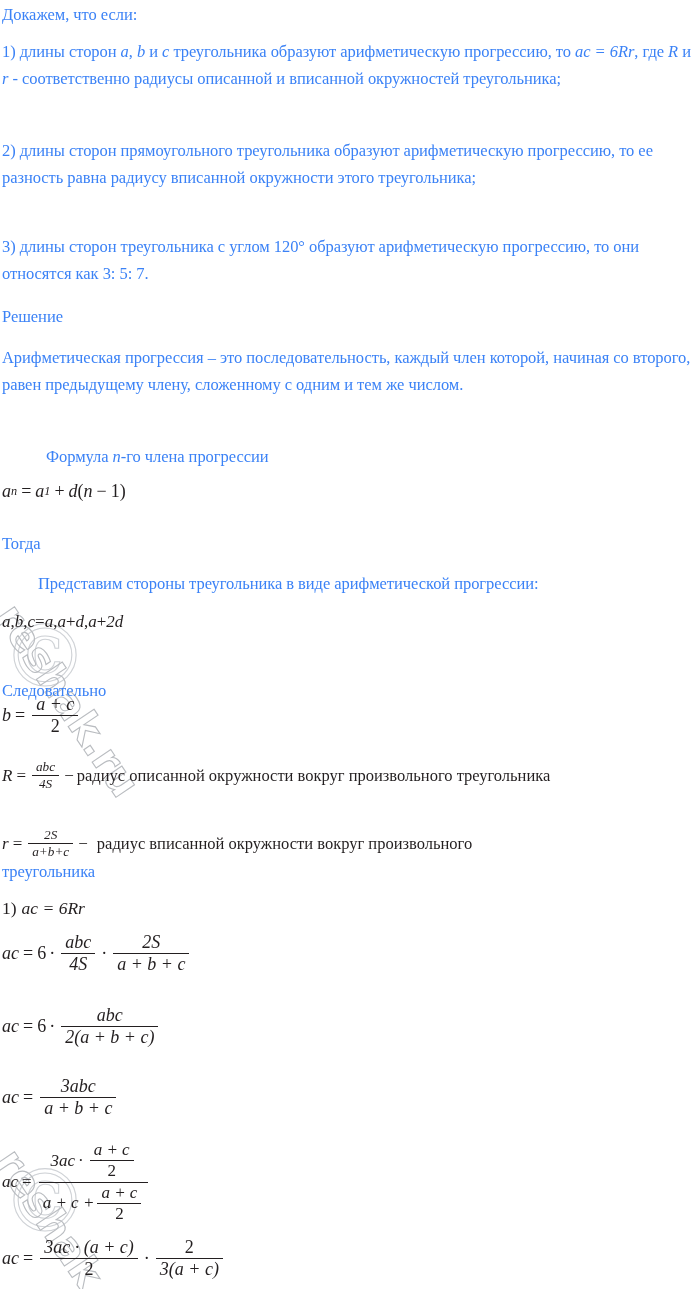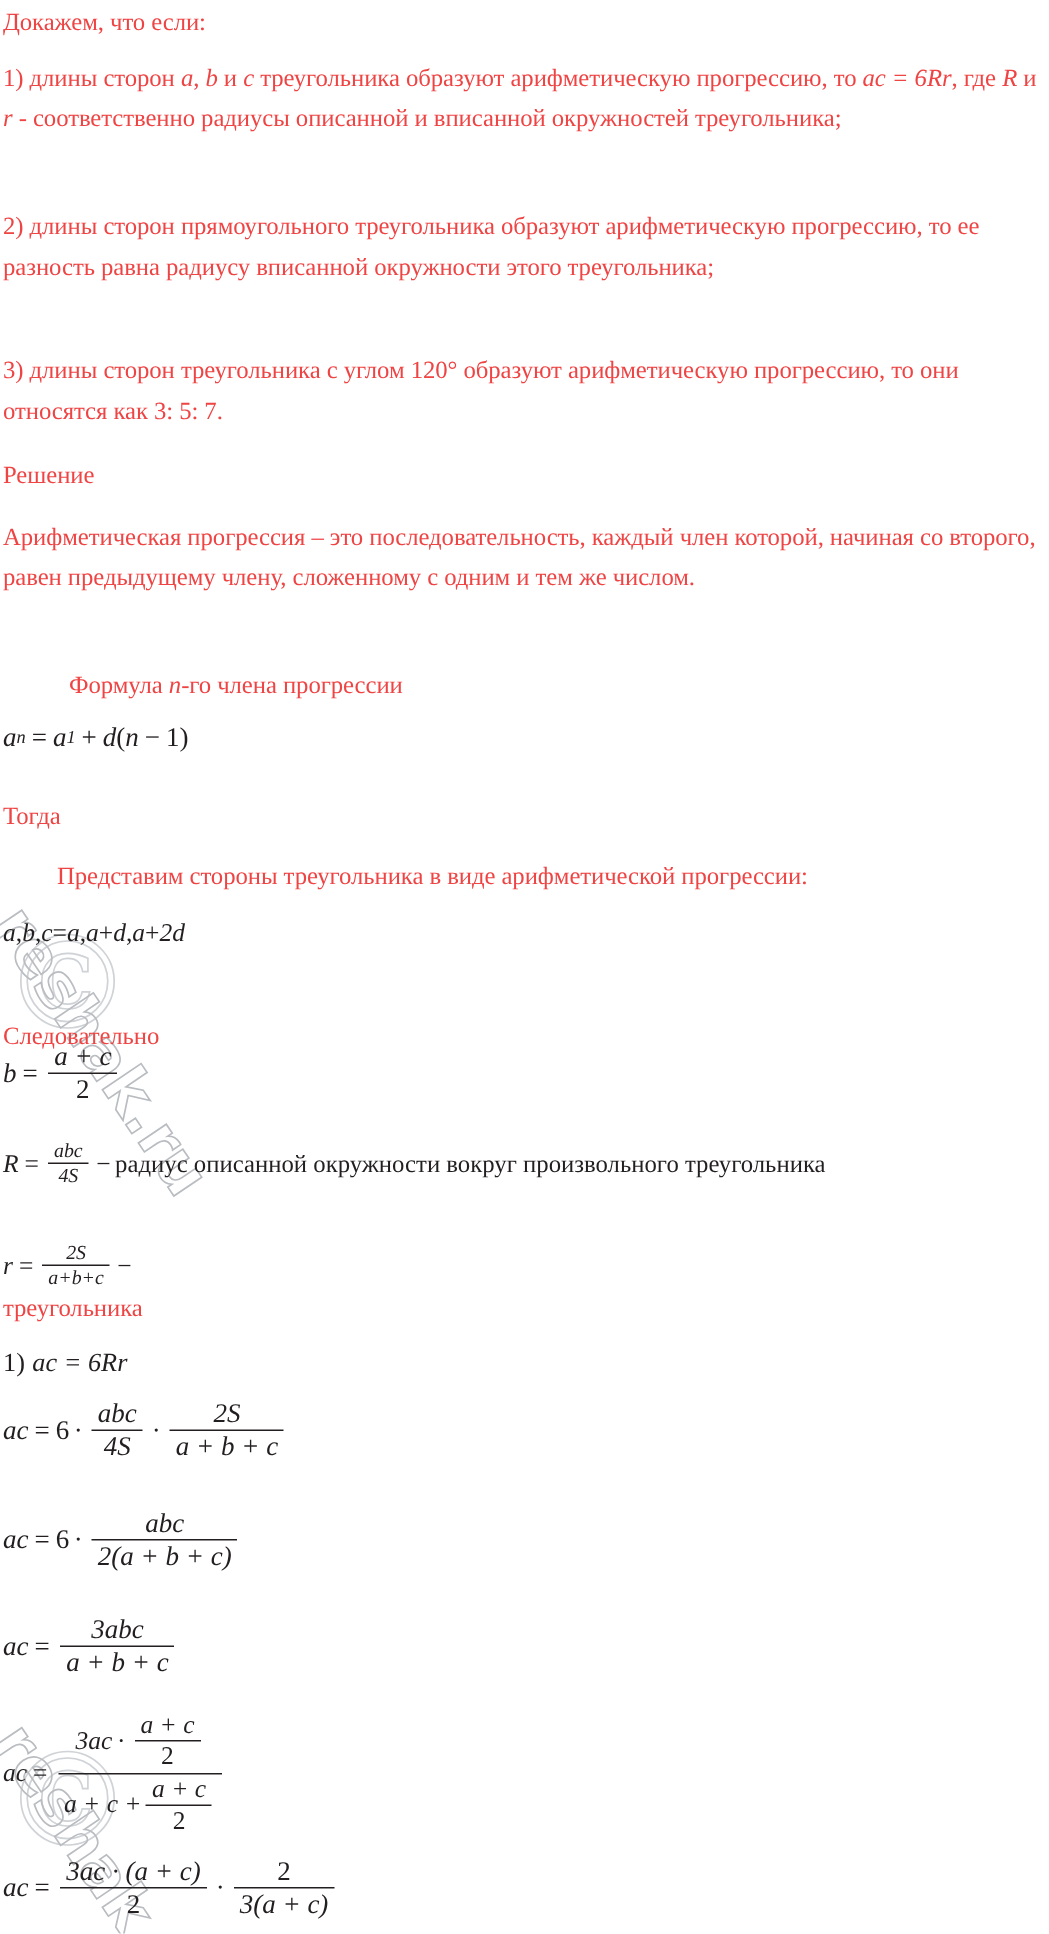--- a/index.html
+++ b/index.html
@@ -20,21 +20,21 @@
     width: 699px;
     height: 1289px;
     padding: 0;
     box-sizing: border-box;
   }
   .para {
     position: absolute;
     left: 2px;
     font-size: 16.5px;
     line-height: 27px;
-    color: #ef4444;
+    color: #3b82f6;
     letter-spacing: -0.05px;
     width: 694px;
   }
   .mathline {
     position: absolute;
     left: 2px;
     font-family: "Liberation Serif", "DejaVu Serif", serif;
     font-size: 17px;
     color: #231f20;
     display: flex;
@@ -192,20 +192,21 @@
   </div>
 
   <div class="mathline" style="top:828px; font-size:17px;">
     <i>r</i>
     <span class="op">=</span>
     <span class="frac small">
       <span class="num" style="font-style:italic;">2S</span>
       <span class="den" style="font-style:italic;">a+b+c</span>
     </span>
     <span class="opn">−</span>
+      <span style="font-size:16.5px; padding-left:6px;">радиус вписанной окружности вокруг произвольного</span>
   </div>
   <div class="para" style="top:858px;">треугольника</div>
 
   <div class="mathline" style="top:898px; font-size:17.5px;">
     <span>1)</span>
     <i style="padding-left:5px;">ac = 6Rr</i>
   </div>
 
   <div class="mathline" style="top:933px; font-size:18px;">
     <i>ac</i>

